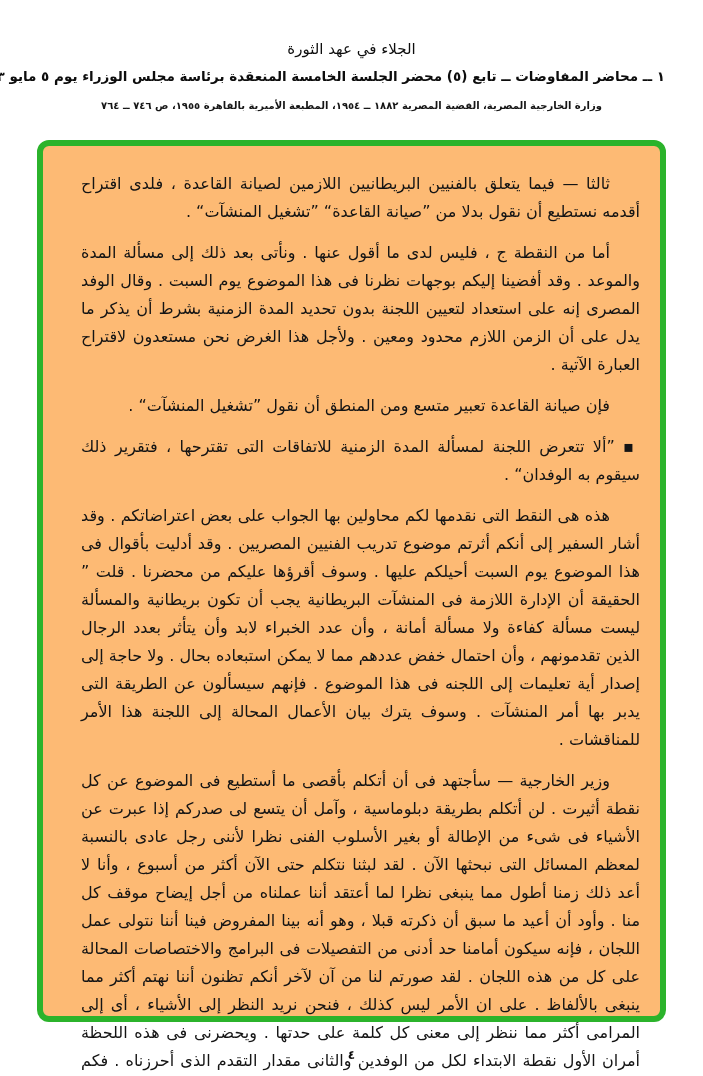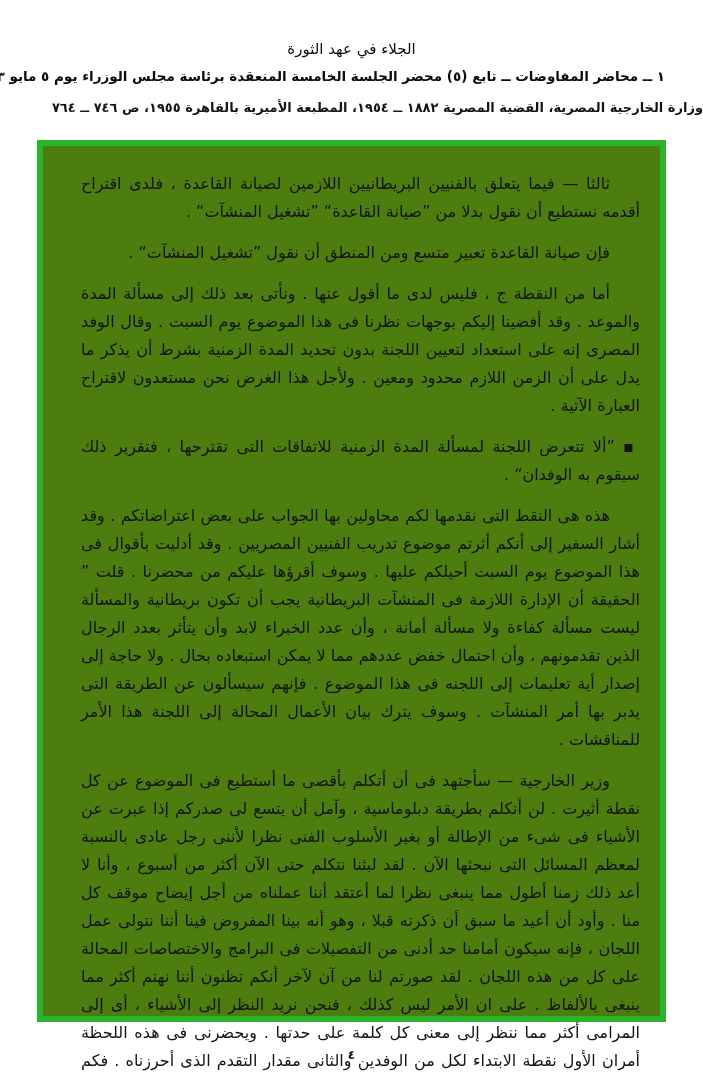--- a/index.html
+++ b/index.html
@@ -25,33 +25,33 @@
   }
   .doc-subtitle{
     position:absolute;top:68px;right:38px;left:34px;
     text-align:center;
     font-size:13.5px;font-weight:bold;
     color:#0d0d0d;
     white-space:nowrap;
   }
   .doc-source{
     position:absolute;top:100px;left:0;right:0;
-    text-align:right;
-    font-size:13px;font-weight:bold;
+    text-align:center;
+    font-size:10px;font-weight:bold;
     color:#151515;
   }
   
   .highlight-box{
     position:absolute;
     top:140px;right:37px;
     width:617px;height:870px;
     border:6px solid #2bb32b;
-    border-radius:0;
+    border-radius:12px;
     box-sizing:content-box;
-    background:#4d7c0f;
+    background:#fdba74;
   }
   .text-area{
     position:absolute;
     top:24px;right:20px;left:38px;bottom:8px;
     direction:rtl;
   }
   .text-area p{
     margin:0 0 13px 0;
     font-size:16px;
     line-height:28px;
@@ -80,22 +80,22 @@
 
   <div class="doc-title">الجلاء في عهد الثورة</div>
 
   <div class="doc-subtitle">١ ــ محاضر المفاوضات ــ تابع (٥) محضر الجلسة الخامسة المنعقدة برئاسة مجلس الوزراء يوم ٥ مايو ١٩٥٣</div>
 
   <div class="doc-source">وزارة الخارجية المصرية، القضية المصرية ١٨٨٢ ــ ١٩٥٤، المطبعة الأميرية بالقاهرة ١٩٥٥، ص ٧٤٦ ــ ٧٦٤</div>
 
   <div class="highlight-box">
     <div class="text-area">
       <p>ثالثا — فيما يتعلق بالفنيين البريطانيين اللازمين لصيانة القاعدة ، فلدى اقتراح أقدمه نستطيع أن نقول بدلا من ”صيانة القاعدة“ ”تشغيل المنشآت“ .</p>
+      <p>أما من النقطة ج ، فليس لدى ما أقول عنها . ونأتى بعد ذلك إلى مسألة المدة والموعد . وقد أفضينا إليكم بوجهات نظرنا فى هذا الموضوع يوم السبت . وقال الوفد المصرى إنه على استعداد لتعيين اللجنة بدون تحديد المدة الزمنية بشرط أن يذكر ما يدل على أن الزمن اللازم محدود ومعين . ولأجل هذا الغرض نحن مستعدون لاقتراح العبارة الآتية .</p>
       <p>فإن صيانة القاعدة تعبير متسع ومن المنطق أن نقول ”تشغيل المنشآت“ .</p>
-      <p>أما من النقطة ج ، فليس لدى ما أقول عنها . ونأتى بعد ذلك إلى مسألة المدة والموعد . وقد أفضينا إليكم بوجهات نظرنا فى هذا الموضوع يوم السبت . وقال الوفد المصرى إنه على استعداد لتعيين اللجنة بدون تحديد المدة الزمنية بشرط أن يذكر ما يدل على أن الزمن اللازم محدود ومعين . ولأجل هذا الغرض نحن مستعدون لاقتراح العبارة الآتية .</p>
       <p class="quote-line">▪ ”ألا تتعرض اللجنة لمسألة المدة الزمنية للاتفاقات التى تقترحها ، فتقرير ذلك سيقوم به الوفدان“ .</p>
       <p>هذه هى النقط التى نقدمها لكم محاولين بها الجواب على بعض اعتراضاتكم . وقد أشار السفير إلى أنكم أثرتم موضوع تدريب الفنيين المصريين . وقد أدليت بأقوال فى هذا الموضوع يوم السبت أحيلكم عليها . وسوف أقرؤها عليكم من محضرنا . قلت ” الحقيقة أن الإدارة اللازمة فى المنشآت البريطانية يجب أن تكون بريطانية والمسألة ليست مسألة كفاءة ولا مسألة أمانة ، وأن عدد الخبراء لابد وأن يتأثر بعدد الرجال الذين تقدمونهم ، وأن احتمال خفض عددهم مما لا يمكن استبعاده بحال . ولا حاجة إلى إصدار أية تعليمات إلى اللجنه فى هذا الموضوع . فإنهم سيسألون عن الطريقة التى يدبر بها أمر المنشآت . وسوف يترك بيان الأعمال المحالة إلى اللجنة هذا الأمر للمناقشات .</p>
       <p>وزير الخارجية — سأجتهد فى أن أتكلم بأقصى ما أستطيع فى الموضوع عن كل نقطة أثيرت . لن أتكلم بطريقة دبلوماسية ، وآمل أن يتسع لى صدركم إذا عبرت عن الأشياء فى شىء من الإطالة أو بغير الأسلوب الفنى نظرا لأننى رجل عادى بالنسبة لمعظم المسائل التى نبحثها الآن . لقد لبثنا نتكلم حتى الآن أكثر من أسبوع ، وأنا لا أعد ذلك زمنا أطول مما ينبغى نظرا لما أعتقد أننا عملناه من أجل إيضاح موقف كل منا . وأود أن أعيد ما سبق أن ذكرته قبلا ، وهو أنه بينا المفروض فينا أننا نتولى عمل اللجان ، فإنه سيكون أمامنا حد أدنى من التفصيلات فى البرامج والاختصاصات المحالة على كل من هذه اللجان . لقد صورتم لنا من آن لآخر أنكم تظنون أننا نهتم أكثر مما ينبغى بالألفاظ . على ان الأمر ليس كذلك ، فنحن نريد النظر إلى الأشياء ، أى إلى المرامى أكثر مما ننظر إلى معنى كل كلمة على حدتها . ويحضرنى فى هذه اللحظة أمران الأول نقطة الابتداء لكل من الوفدين والثانى مقدار التقدم الذى أحرزناه . فكم من النقط أو جزء من نقطة اتفقنا عليه حتى الآن ، وماذا بقى علينا النظر فيه للاهتداء إلى طريق للاتفاق . وأظن أن ذلك لن يكون مسألة ألفاظ ولكن مسألة حقائق وأشياء ومرام وذلك فيما يختص بالوفد المصرى وأستطيع أن أقول لكم بكل صراحة إن نقطة ابتدائنا — بعبارة مقتضبة — هى أن حلول قواتكم ومعداتكم فوق الأراضى المصرية</p>
     </div>
   </div>
 
   <div class="page-number">٤</div>
 
 </div>
 

